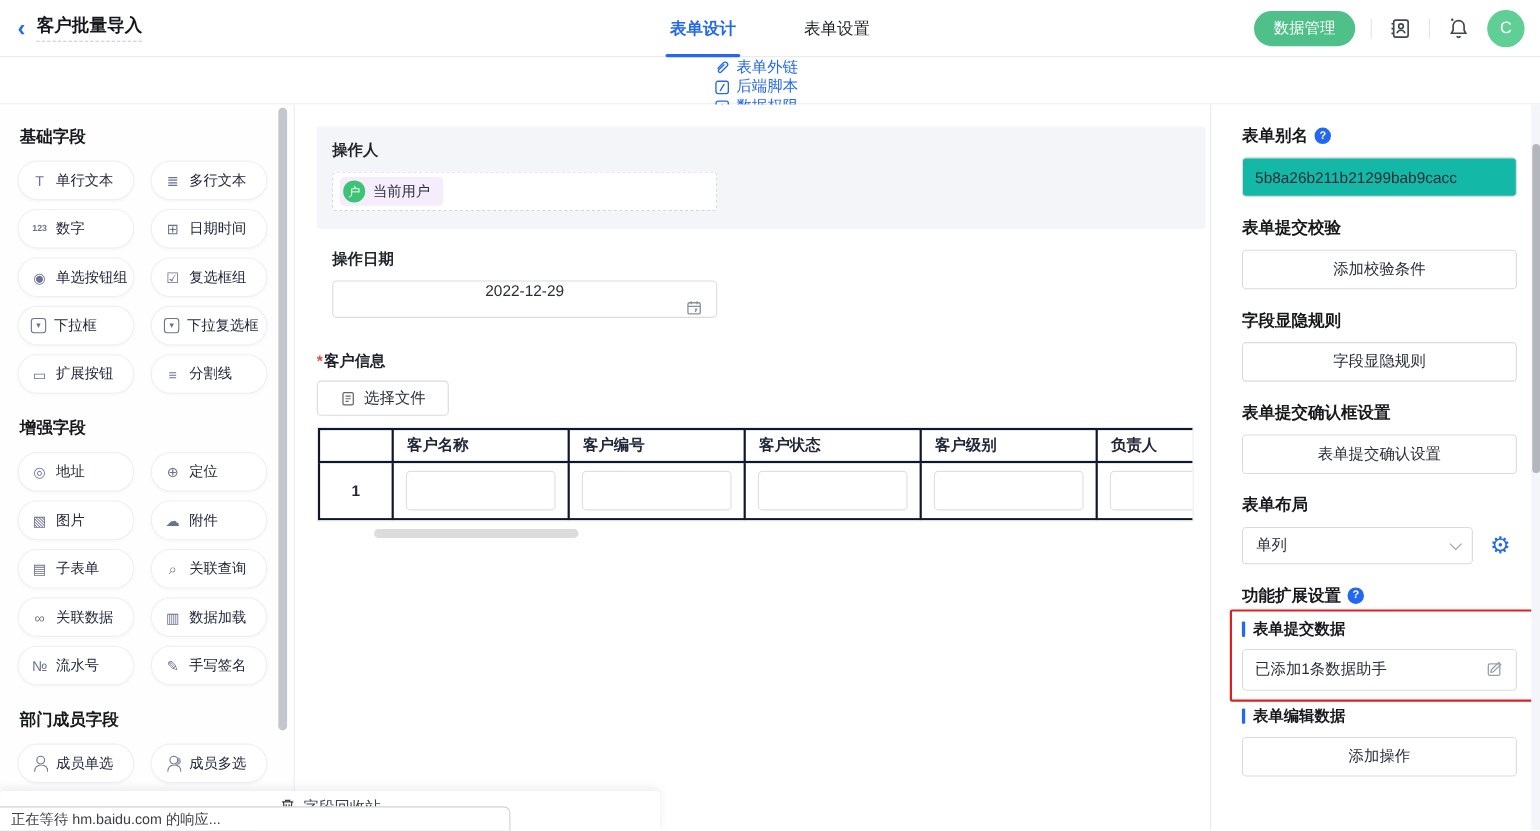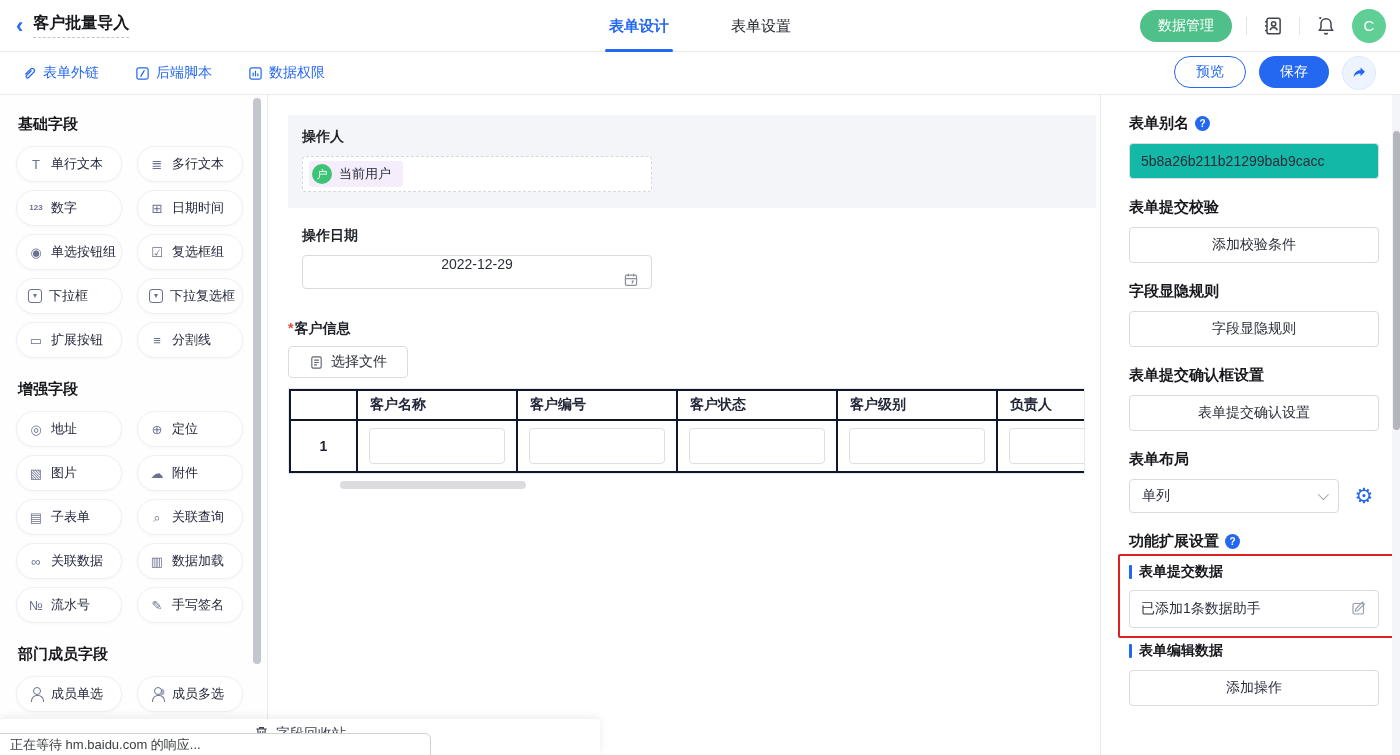--- a/index.html
+++ b/index.html
@@ -15,21 +15,21 @@
   .htab { pointer-events:auto; display:flex; align-items:center; height:52px; font-size:15px; color:#1f2329; position:relative; cursor:pointer; }
   .htab.active { color:#2468f2; font-weight:600; }
   .htab.active::after { content:""; position:absolute; left:-4px; right:-4px; bottom:0; height:3px; background:#2468f2; border-radius:2px; }
   .header-right { margin-left:auto; display:flex; align-items:center; gap:14px; z-index:2; }
   .btn-green { background:#4fc08a; color:#fff; font-size:14px; height:32px; padding:0 18px; border:none; border-radius:16px; cursor:pointer; }
   .vdiv { width:1px; height:18px; background:#e3e4e8; }
   .hicon { width:24px; height:24px; color:#41454d; display:flex; align-items:center; justify-content:center; cursor:pointer; }
   .avatar { width:34px; height:34px; border-radius:50%; background:#5fcf96; color:#fff; font-size:15px; display:flex; align-items:center; justify-content:center; cursor:pointer; }
 
   
-  .subbar { height:43px; display:flex; align-items:center; border-bottom:1px solid #e9eaee; padding:0 24px 0 22px; }
+  .subbar { height:43px; display:flex; align-items:center; border-bottom:1px solid #e9eaee; padding:0 12px 0 22px;flex-direction:column; }
   .tool-link { display:flex; align-items:center; gap:6px; color:#2468f2; font-size:14px; margin-right:36px; cursor:pointer; }
   .tool-link svg { width:15px; height:15px; }
   .subbar-right { margin-left:auto; display:flex; align-items:flex-start; gap:13px; }
   .btn-outline { height:32px; padding:0 21px; border-radius:16px; border:1px solid #2468f2; color:#2468f2; background:#fff; font-size:14px; cursor:pointer; }
   .btn-primary { height:32px; padding:0 21px; border-radius:16px; border:none; color:#fff; background:#2468f2; font-size:14px; cursor:pointer; }
   .btn-share { width:34px; height:34px; border-radius:50%; background:#eef4ff; border:1px solid #dde8ff; display:flex; align-items:center; justify-content:center; cursor:pointer; color:#2468f2; }
 
   
   .main { display:flex; height:660px; }
 
@@ -91,21 +91,21 @@
   .highlight-wrap { position:relative; margin-top:12px; }
   .red-box { position:absolute; left:-11px; right:-17px; top:-9px; bottom:-10px; border:2px solid #e02020; border-radius:2px; pointer-events:none; z-index:3; }
   .assist-input { margin-top:9px; width:100%; height:38px; border:1px solid #d9dbe1; border-radius:4px; display:flex; align-items:center; padding:0 11px; font-size:14px; color:#2a2e3a; background:#fff; }
   .assist-input .edit { margin-left:auto; color:#9aa0ab; cursor:pointer; }
   .sub-label.mt { margin-top:14px; }
 
   
   .panel-track { position:absolute; right:0; top:95px; bottom:0; width:8px; background:#f4f5f8; z-index:4; }
   .panel-thumb { position:absolute; right:0.5px; top:131px; width:7px; height:299px; border-radius:4px; background:#b4b6bd; z-index:5; }
   .recycle-bar { position:absolute; left:0; top:719px; width:600px; height:36px; background:#fff; box-shadow:0 -2px 8px rgba(20,30,60,.08); border-radius:4px 4px 0 0; display:flex; align-items:flex-start; justify-content:center; gap:7px; padding-top:6px; font-size:14px; color:#3a3f4d; z-index:5; cursor:pointer; }
-  .status-bubble { position:absolute; left:-1px; bottom:-1px; width:432px; height:23px; background:#fff; border:1px solid #cfd1d5; border-radius:0 6px 0 0; display:flex; align-items:center; padding:0 10px; font-size:13px; color:#3c4043; z-index:6; }
+  .status-bubble { position:absolute; left:-1px; bottom:-1px; width:465px; height:23px; background:#fff; border:1px solid #cfd1d5; border-radius:0 6px 0 0; display:flex; align-items:center; padding:0 10px; font-size:13px; color:#3c4043; z-index:6; }
   .bell-dot { position:relative; }
 </style>
 </head>
 <body>
 
 <div class="page">
 
   <div class="header">
     <span class="back">‹</span>
     <span class="doc-title">客户批量导入</span>

